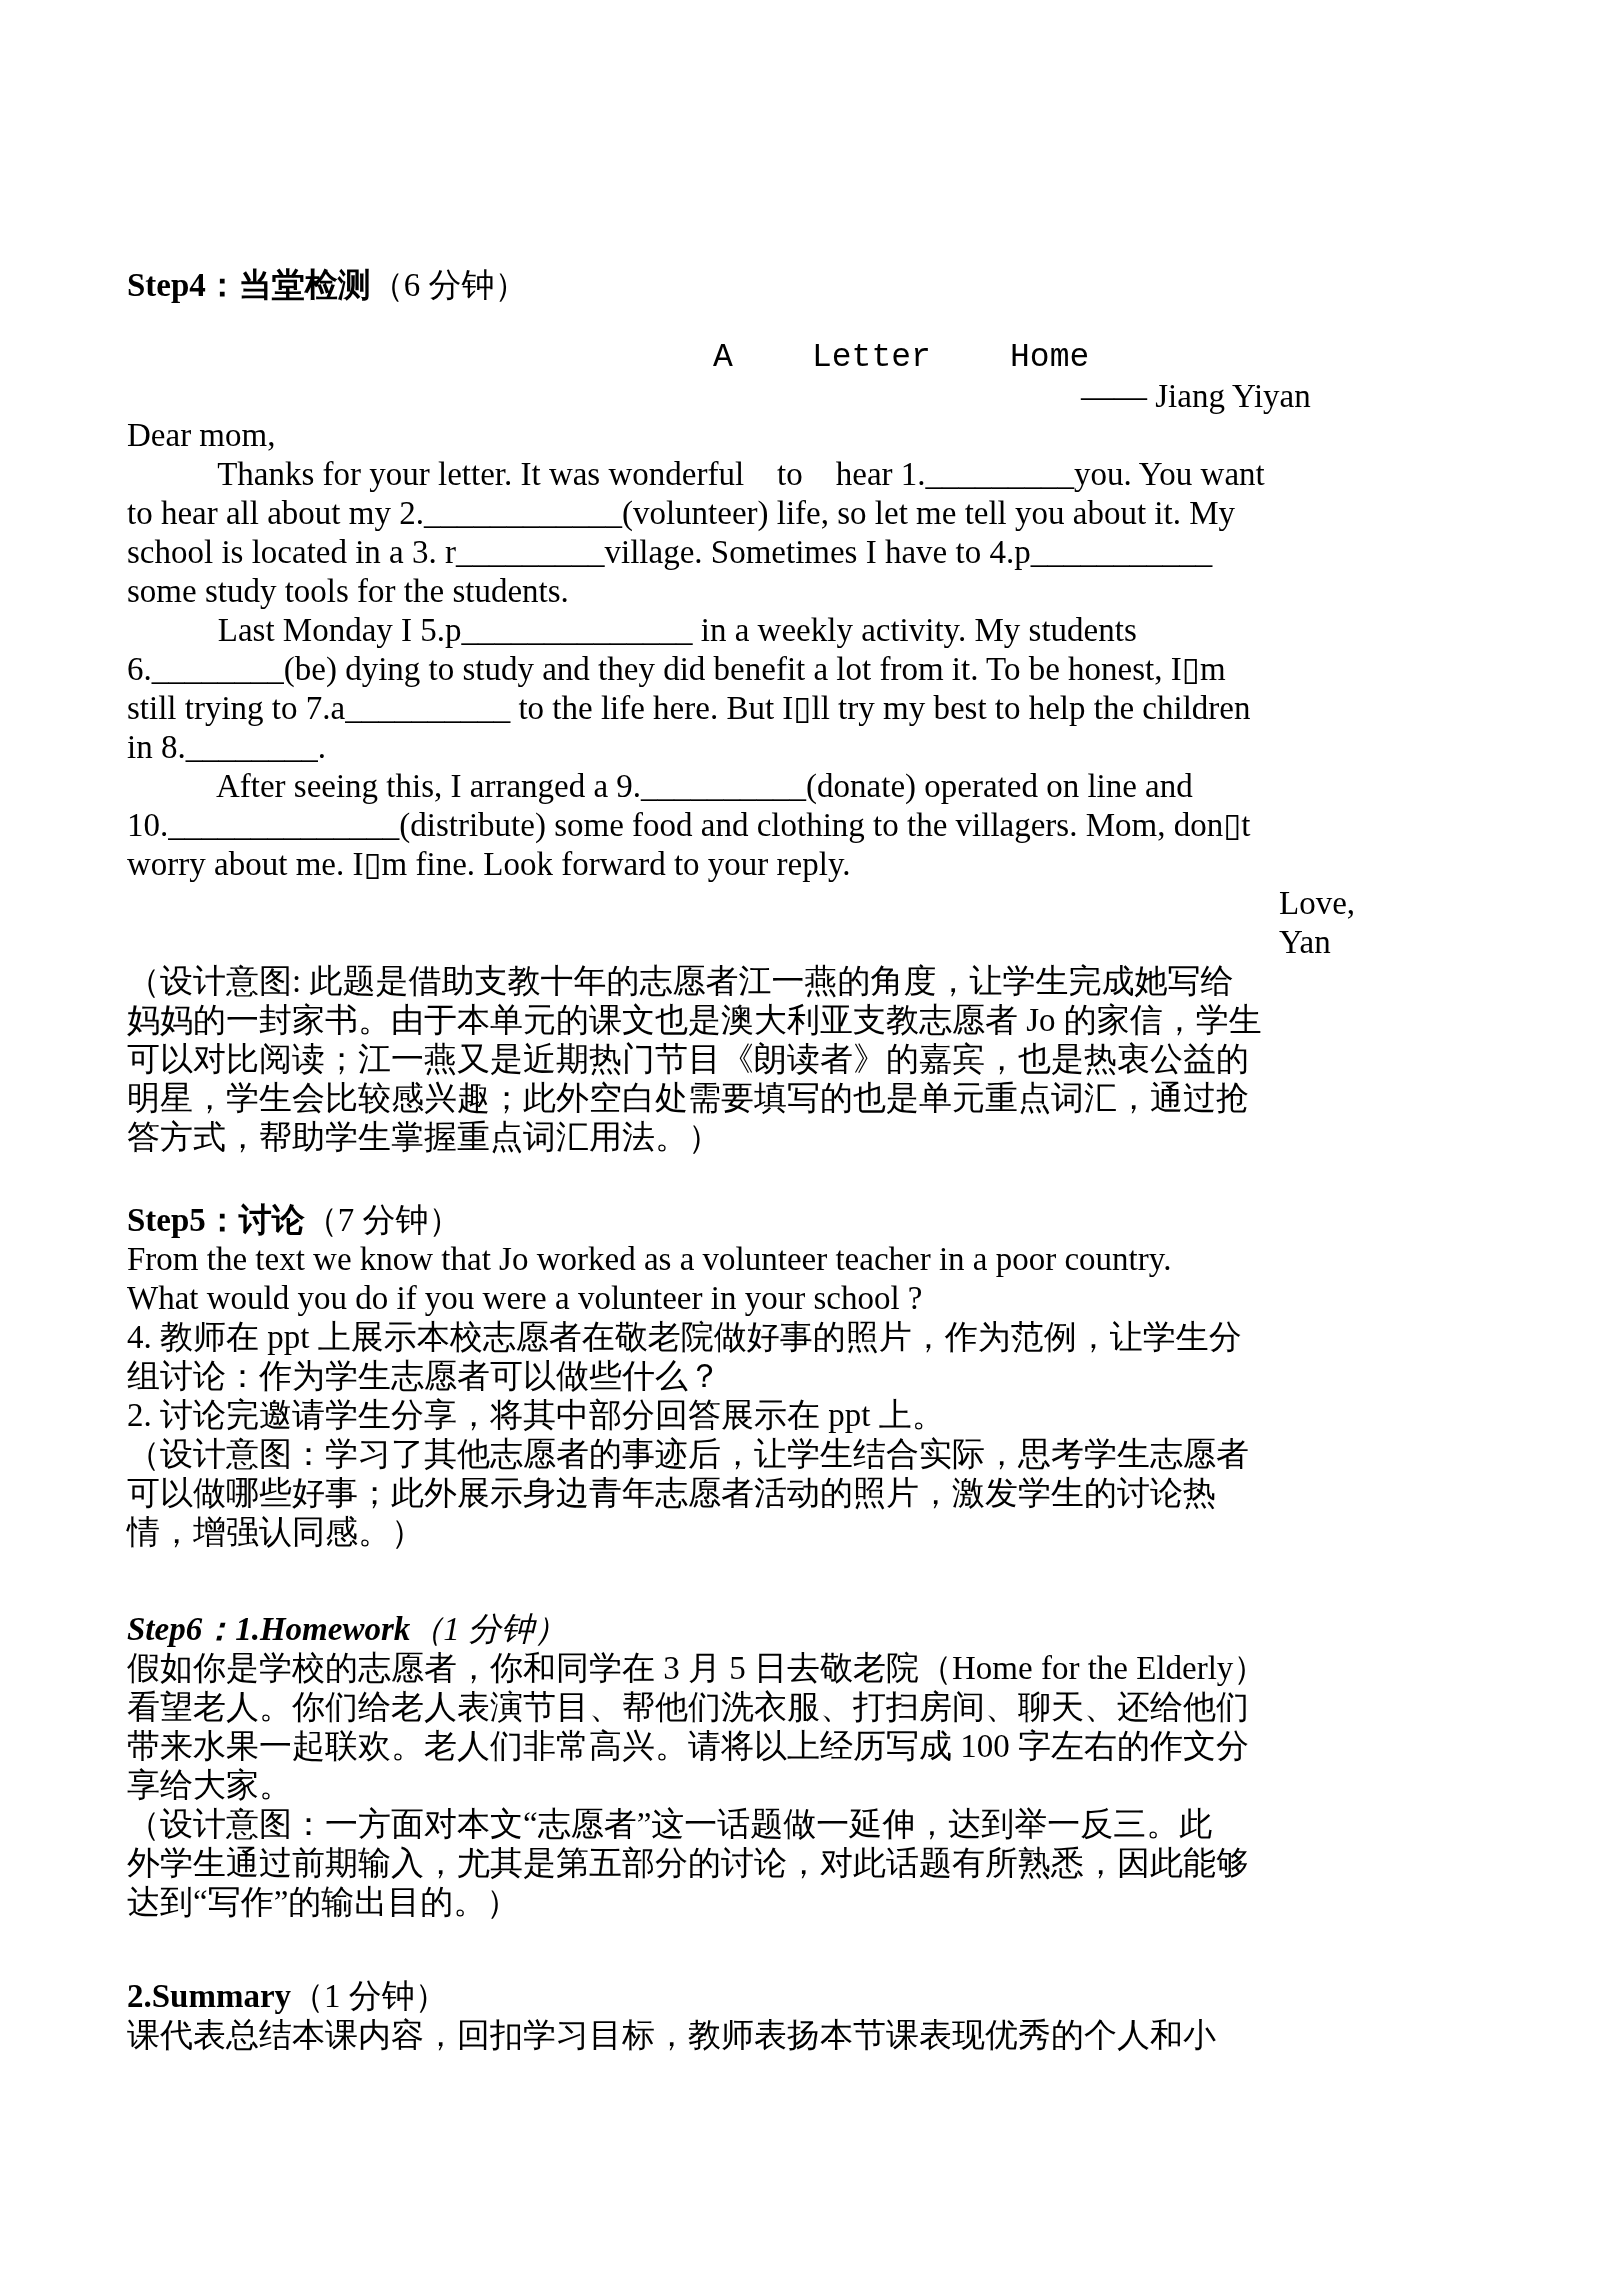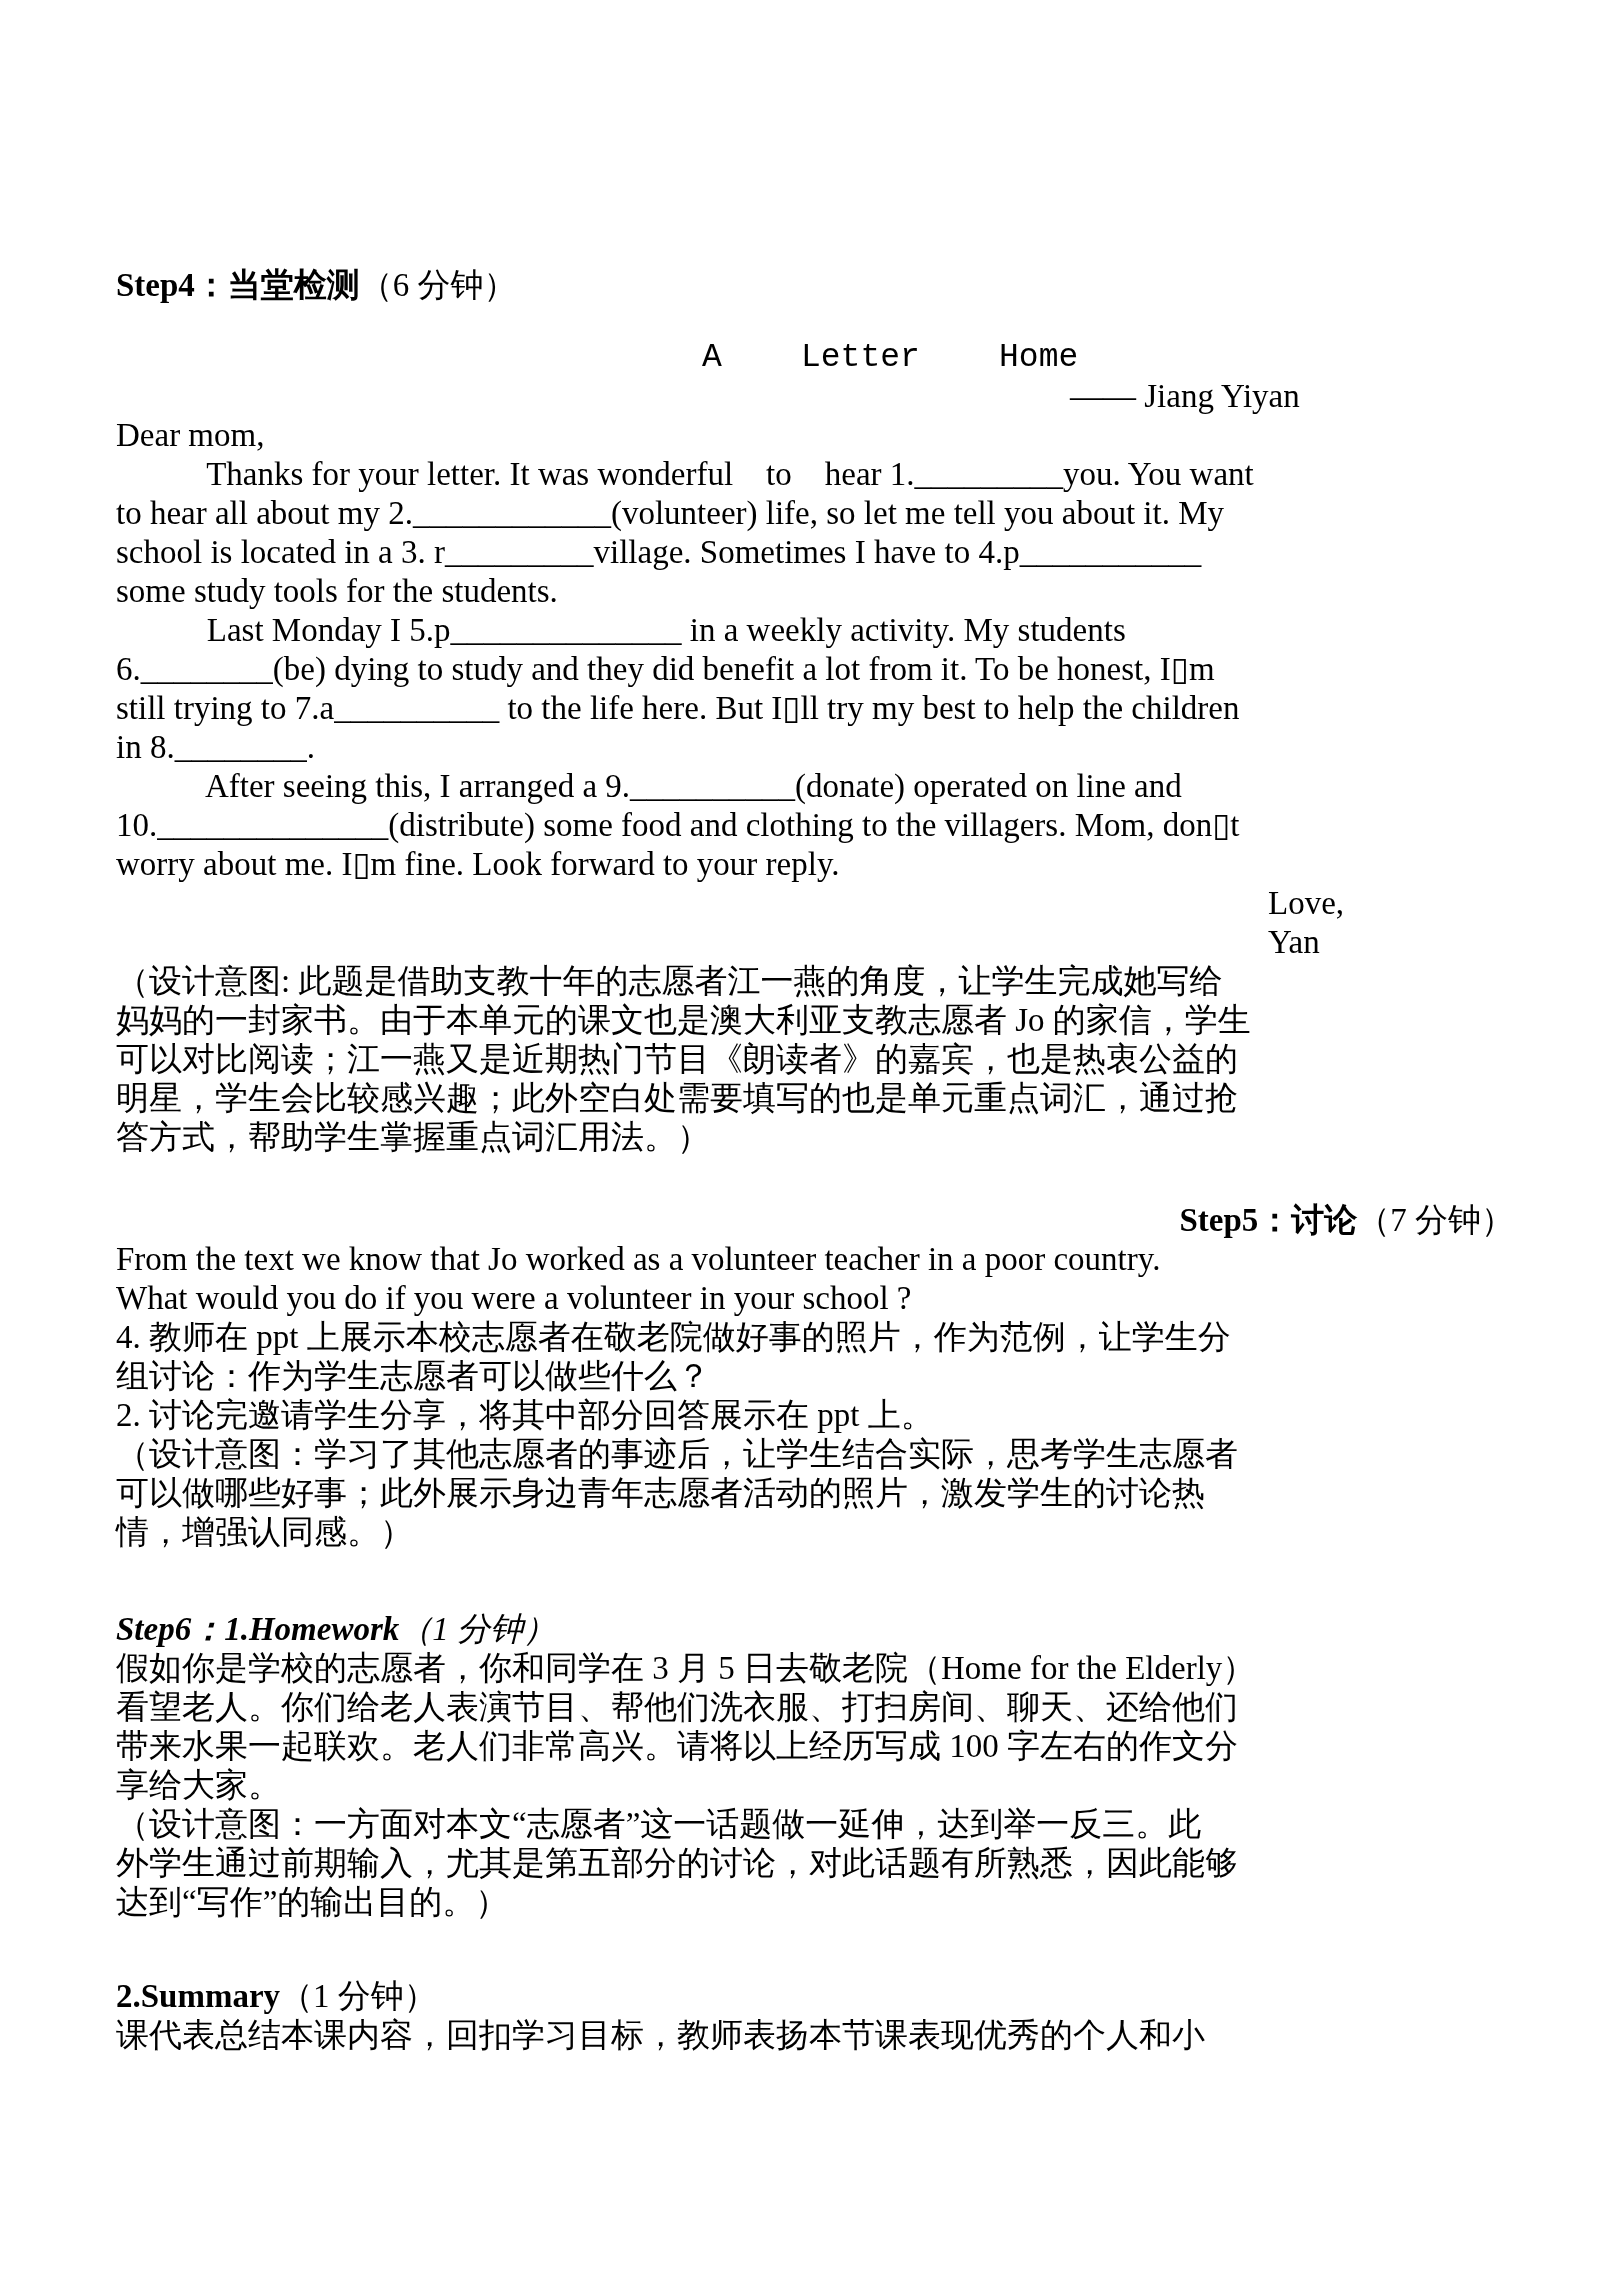--- a/index.html
+++ b/index.html
@@ -14,36 +14,37 @@
     font-family: "Liberation Serif", "DejaVu Serif", serif;
     font-size: 33px;
     line-height: 39px;
     color: #000000;
   }
   .content {
     padding: 266px 109px 0 116px;
   }
   .ln {
     white-space: pre;
+    margin-left: 11px;
   }
   .b {
     font-weight: bold;
   }
   .title {
     margin-top: 33px;
     padding-left: 586px;
     font-family: Liberation Mono, monospace;
   }
   .byline {
     padding-left: 954px;
   }
   .sig {
     padding-left: 1152px;
   }
-  .hd5 { margin-top: 44px; text-align: right; }
+  .hd5 { margin-top: 44px; }
   .hd6 { margin-top: 58px; font-style: italic; }
   .hds { margin-top: 55px; }
 </style>
 </head>
 <body>
 
 <div class="content">
 
   <div class="ln"><span class="b">Step4：当堂检测</span><span>（6 分钟）</span></div>
 

